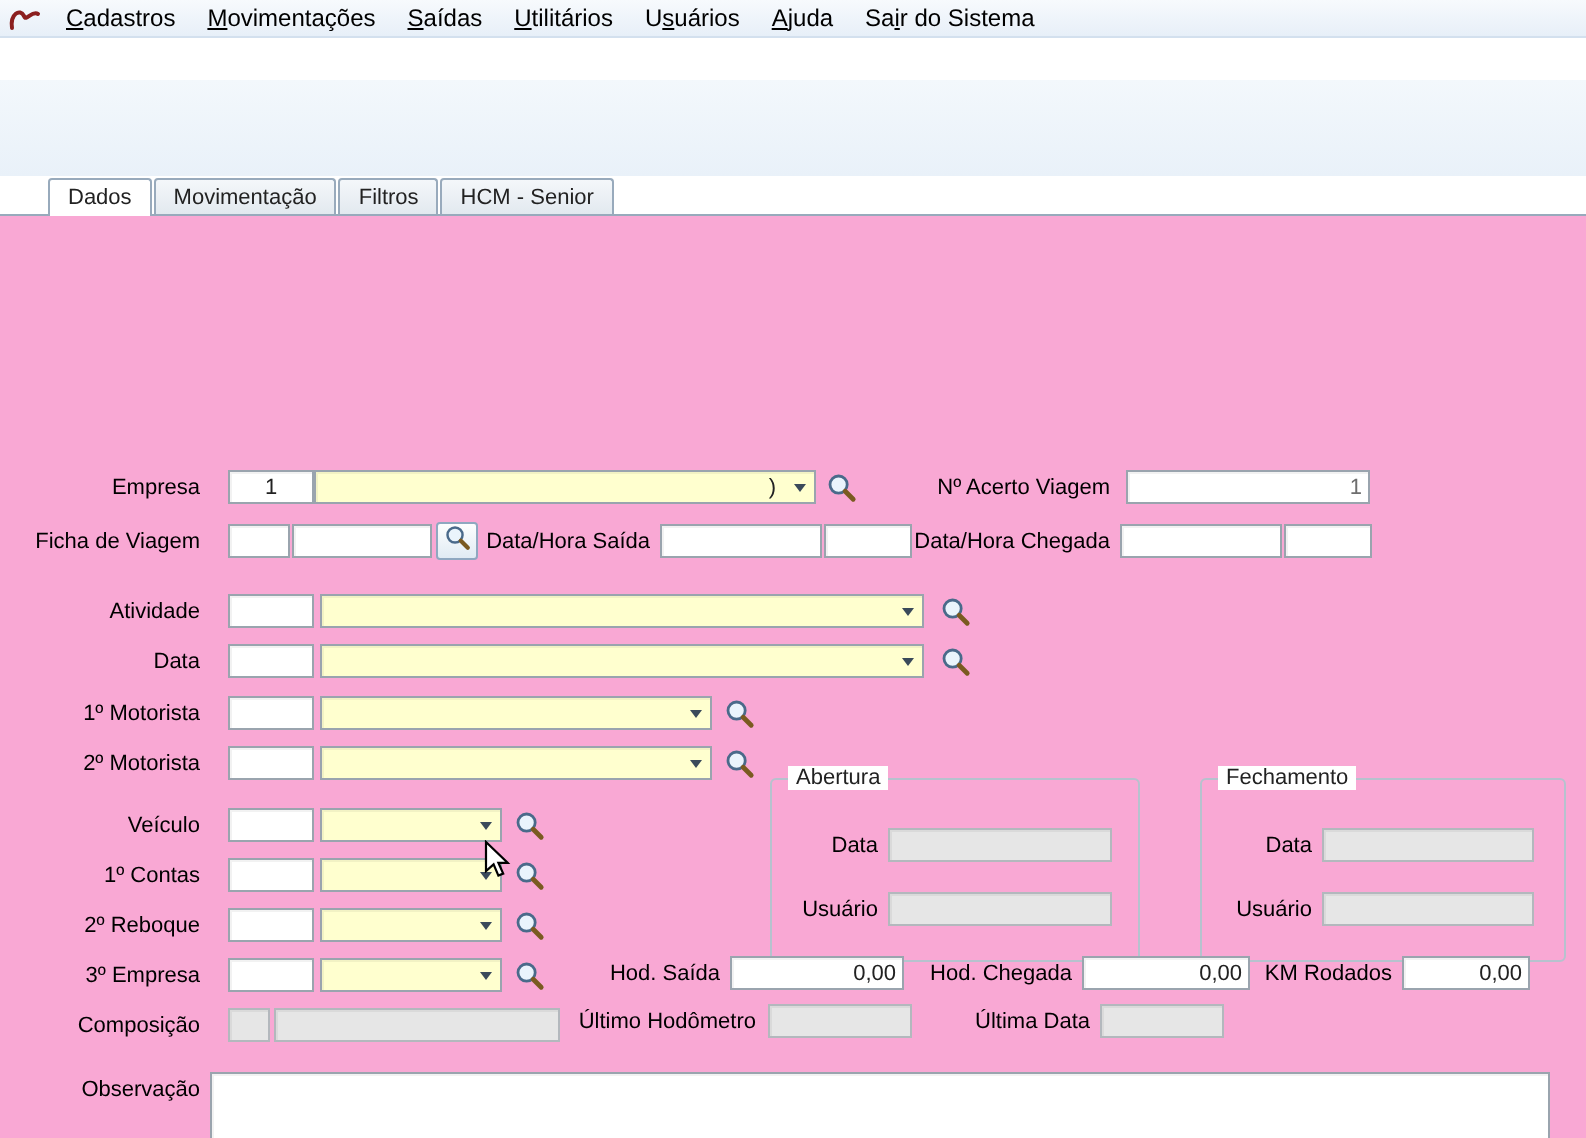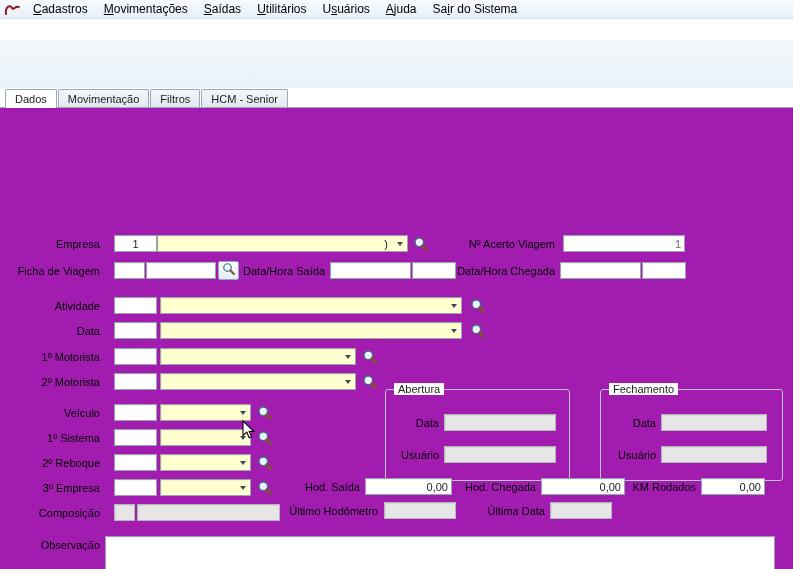--- a/index.html
+++ b/index.html
@@ -39,27 +39,27 @@
   .flatbtn{position:absolute;border:1px solid #8fa8c0;border-radius:2px;
            background:linear-gradient(#ffffff,#dde8f2);display:flex;align-items:center;justify-content:center;cursor:pointer;}
   .chartbtn{position:absolute;background:transparent;border:none;cursor:pointer;padding:0;}
   .etqbtn{position:absolute;left:447px;top:55px;height:26px;width:124px;box-sizing:border-box;
           border:1px solid #70839c;border-radius:2px;background:linear-gradient(#fdfdfe,#dfe6ee);
           display:flex;align-items:center;gap:6px;padding:0 8px;font-size:11px;color:#111;cursor:pointer;
           font-family:"Liberation Sans",sans-serif;}
 
   
   .subtabs{position:absolute;top:88px;left:0;width:793px;height:20px;box-sizing:border-box;
-           display:flex;align-items:flex-end;padding-left:5px;border-bottom:1px solid #98aabc;background:#fff;}
+           display:flex;align-items:flex-end;padding-left:24px;border-bottom:1px solid #98aabc;background:#fff;}
   .stab{border:1px solid #98aabc;border-bottom:none;border-radius:2px 2px 0 0;margin-right:1px;
         padding:3px 9px 2px;background:linear-gradient(#f4f7fa,#e2e9ef);color:#222;cursor:pointer;white-space:nowrap;}
   .stab.active{background:#fff;position:relative;margin-bottom:-1px;padding-bottom:3px;z-index:2;}
 
   
-  .form{position:absolute;top:108px;left:0;width:793px;height:461px;background:#a21caf;}
+  .form{position:absolute;top:108px;left:0;width:793px;height:461px;background:#f9a8d4;}
   .lbl{position:absolute;white-space:nowrap;color:#000;}
   .lbl.r{text-align:right;}
   input.fld{position:absolute;height:17px;border:1px solid #9aa4ae;background:#fff;
             font-family:"Liberation Sans",sans-serif;font-size:11px;padding:0 3px;box-sizing:border-box;color:#222;
             box-shadow:inset 1px 1px 0 rgba(0,0,0,.05);}
   .fld.gray{background:#e6e6e6;border-color:#b3b8bd;}
   .fld.num{text-align:right;}
   .fld.center{text-align:center;}
   .fld.muted{color:#6e6e6e;}
   .combo{position:absolute;height:17px;border:1px solid #9aa4ae;background:#ffffcf;box-sizing:border-box;
@@ -279,21 +279,21 @@
       <span class="combo-text"></span>
       <span class="combo-arrow"></span>
     </div>
     <span class="search" style="left:257px;top:297px">
       <svg width="16" height="16" viewBox="0 0 16 16">
           <circle cx="6.3" cy="6.3" r="4.3" fill="#eaf4fc" stroke="#4a6a8a" stroke-width="1.4"></circle>
           <line x1="9.6" y1="9.6" x2="13.6" y2="13.6" stroke="#7a5a20" stroke-width="2.4" stroke-linecap="round"></line>
         </svg>
     </span>
 
-    <span class="lbl r" style="left:10px;top:324px;width:90px">1º Sistema</span>
+    <span class="lbl r" style="left:10px;top:324px;width:90px">1º Contas</span>
     <input class="fld" style="left: 114px; top: 321px; width: 43px;" value="">
     <div class="combo" style="left:160px;top:321px;width:91px">
       <span class="combo-text"></span>
       <span class="combo-arrow"></span>
     </div>
     <span class="search" style="left:257px;top:322px">
       <svg width="16" height="16" viewBox="0 0 16 16">
           <circle cx="6.3" cy="6.3" r="4.3" fill="#eaf4fc" stroke="#4a6a8a" stroke-width="1.4"></circle>
           <line x1="9.6" y1="9.6" x2="13.6" y2="13.6" stroke="#7a5a20" stroke-width="2.4" stroke-linecap="round"></line>
         </svg>

